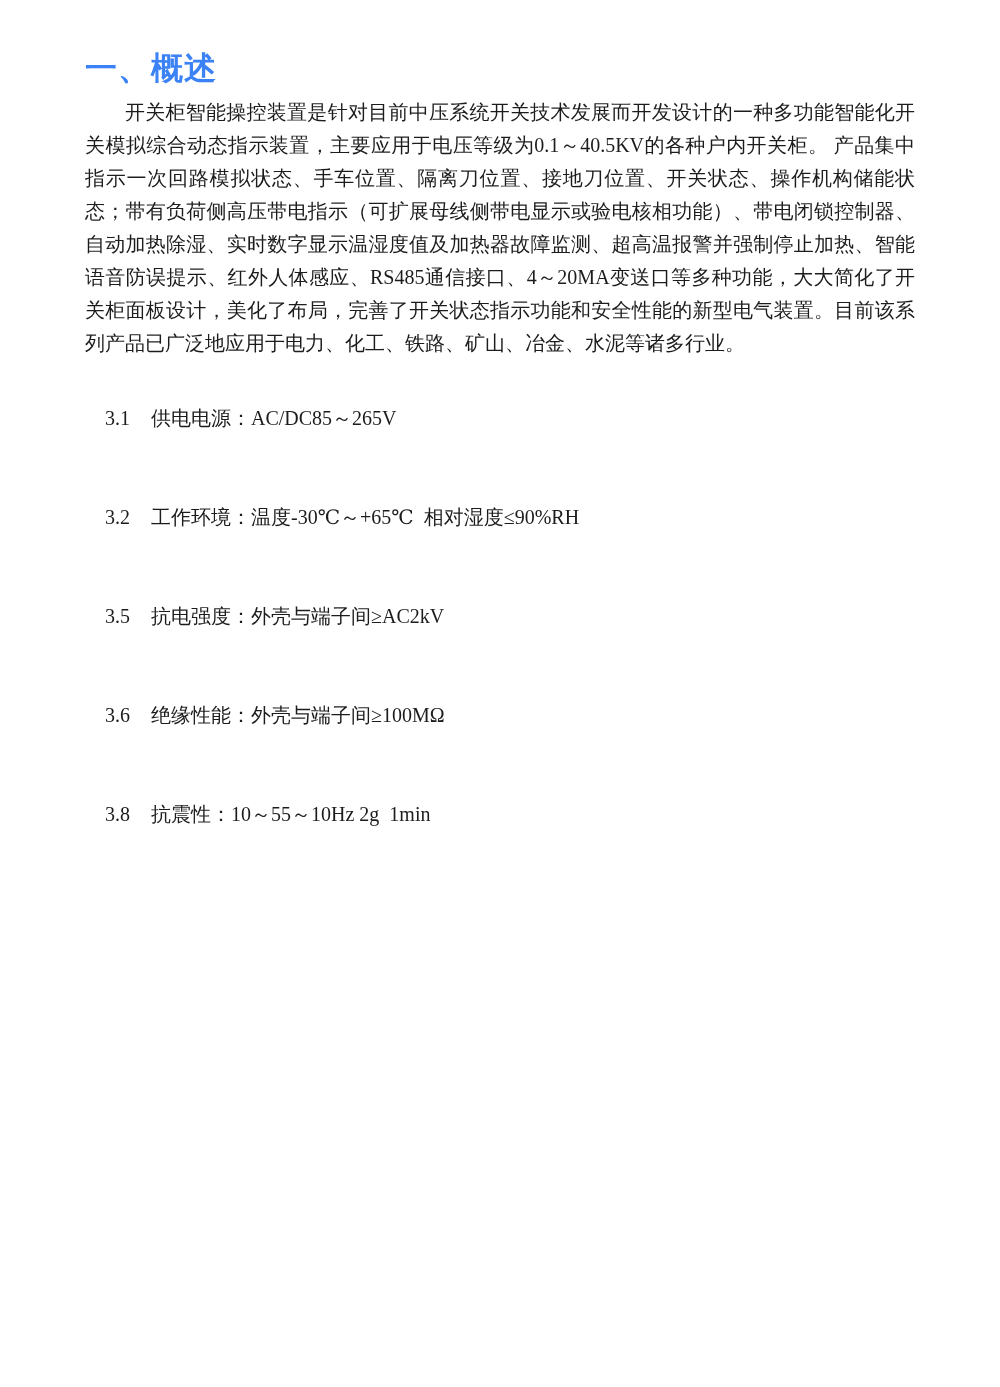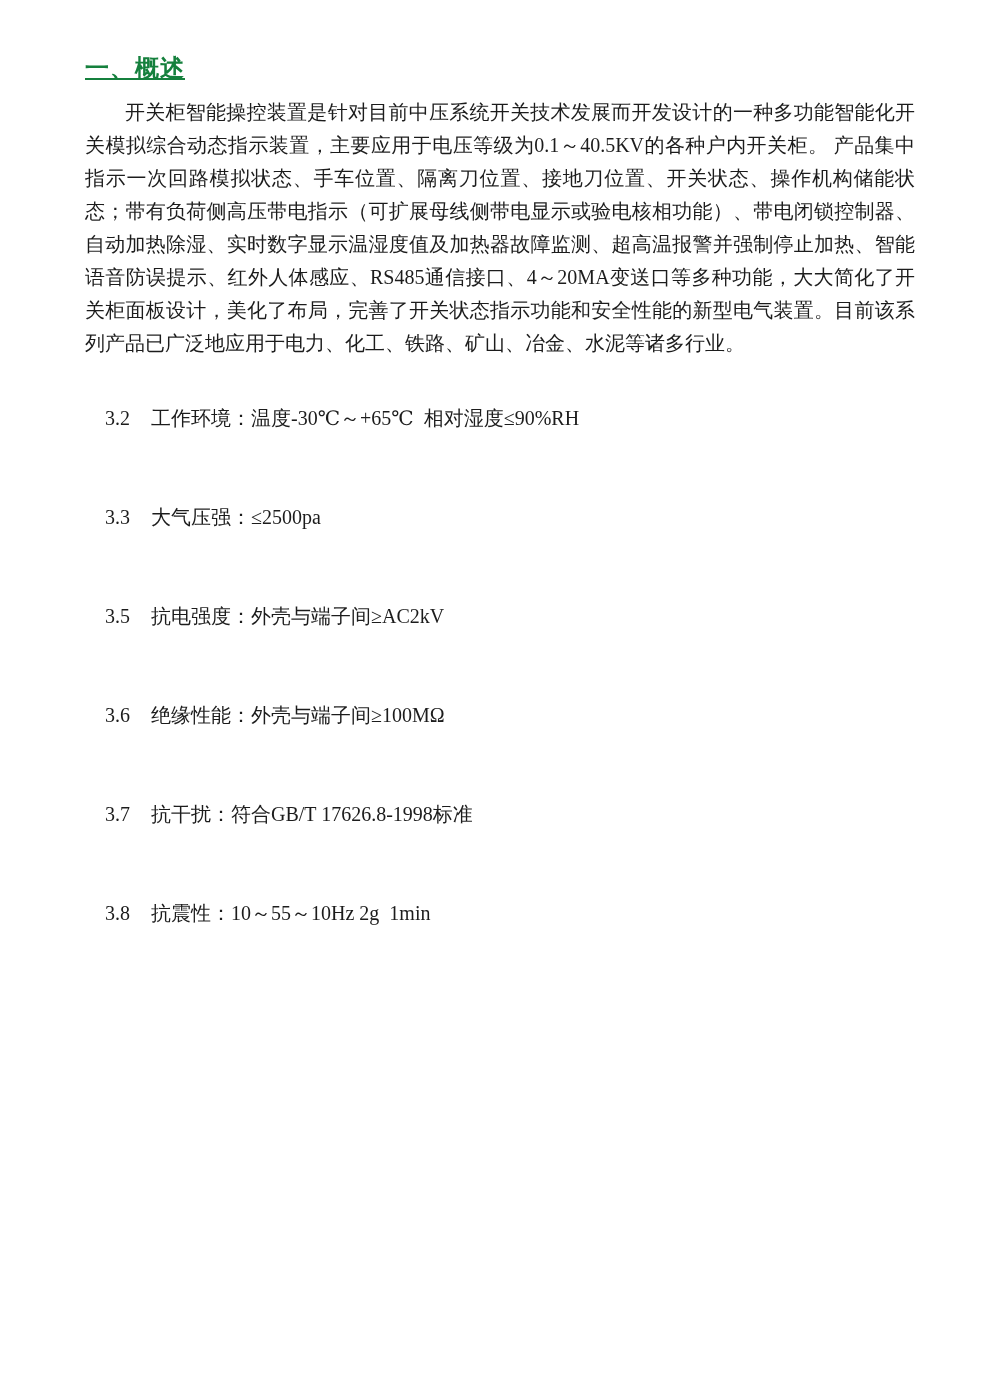--- a/index.html
+++ b/index.html
@@ -14,26 +14,25 @@
     background: #ffffff;
     color: #1c1c1c;
     padding: 52px 85px 28px 85px;
     font-family: "Liberation Serif", "DejaVu Serif", serif;
     font-size: 20px;
     line-height: 33px;
   }
   .sec-heading {
     font-family: "Liberation Sans", "DejaVu Sans", sans-serif;
     font-weight: 700;
-    font-size: 24px;
+    font-size: 32px;
     line-height: 32px;
-    color: #15803d;
+    color: #3b82f6;
     margin: 0 0 9px 0;
     letter-spacing: 1px;
-    text-decoration: underline;
   }
   .sec-heading.mt {
     margin-top: 6px;
   }
   .body-para {
     margin: 12px 0 9px 0;
     text-align: justify;
     text-indent: 2em;
     white-space: pre-wrap;
   }
@@ -51,31 +50,28 @@
 <body>
 
 <div class="page">
 
   <h1 class="sec-heading">一、概述</h1>
   <p class="body-para">开关柜智能操控装置是针对目前中压系统开关技术发展而开发设计的一种多功能智能化开关模拟综合动态指示装置，主要应用于电压等级为0.1～40.5KV的各种户内开关柜。 产品集中指示一次回路模拟状态、手车位置、隔离刀位置、接地刀位置、开关状态、操作机构储能状态；带有负荷侧高压带电指示（可扩展母线侧带电显示或验电核相功能）、带电闭锁控制器、自动加热除湿、实时数字显示温湿度值及加热器故障监测、超高温报警并强制停止加热、智能语音防误提示、红外人体感应、RS485通信接口、4～20MA变送口等多种功能，大大简化了开关柜面板设计，美化了布局，完善了开关状态指示功能和安全性能的新型电气装置。目前该系列产品已广泛地应用于电力、化工、铁路、矿山、冶金、水泥等诸多行业。</p>
 
 
 
   <div class="spec-row">
-    <span class="spec-num">3.2</span><span class="spec-text">工作环境：温度-30℃～+65℃  相对湿度≤90%RH</span>
+    <span class="spec-num">3.1</span><span class="spec-text">供电电源：AC/DC85～265V</span>
   </div>
   <div class="spec-row">
-    <span class="spec-num">3.3</span><span class="spec-text">大气压强：≤2500pa</span>
+    <span class="spec-num">3.2</span><span class="spec-text">工作环境：温度-30℃～+65℃  相对湿度≤90%RH</span>
   </div>
   <div class="spec-row">
     <span class="spec-num">3.5</span><span class="spec-text">抗电强度：外壳与端子间≥AC2kV</span>
   </div>
   <div class="spec-row">
     <span class="spec-num">3.6</span><span class="spec-text">绝缘性能：外壳与端子间≥100MΩ</span>
   </div>
   <div class="spec-row">
-    <span class="spec-num">3.7</span><span class="spec-text">抗干扰：符合GB/T 17626.8-1998标准</span>
-  </div>
-  <div class="spec-row">
     <span class="spec-num">3.8</span><span class="spec-text">抗震性：10～55～10Hz 2g  1min</span>
   </div>
 
 </div>
 
 </body></html>

